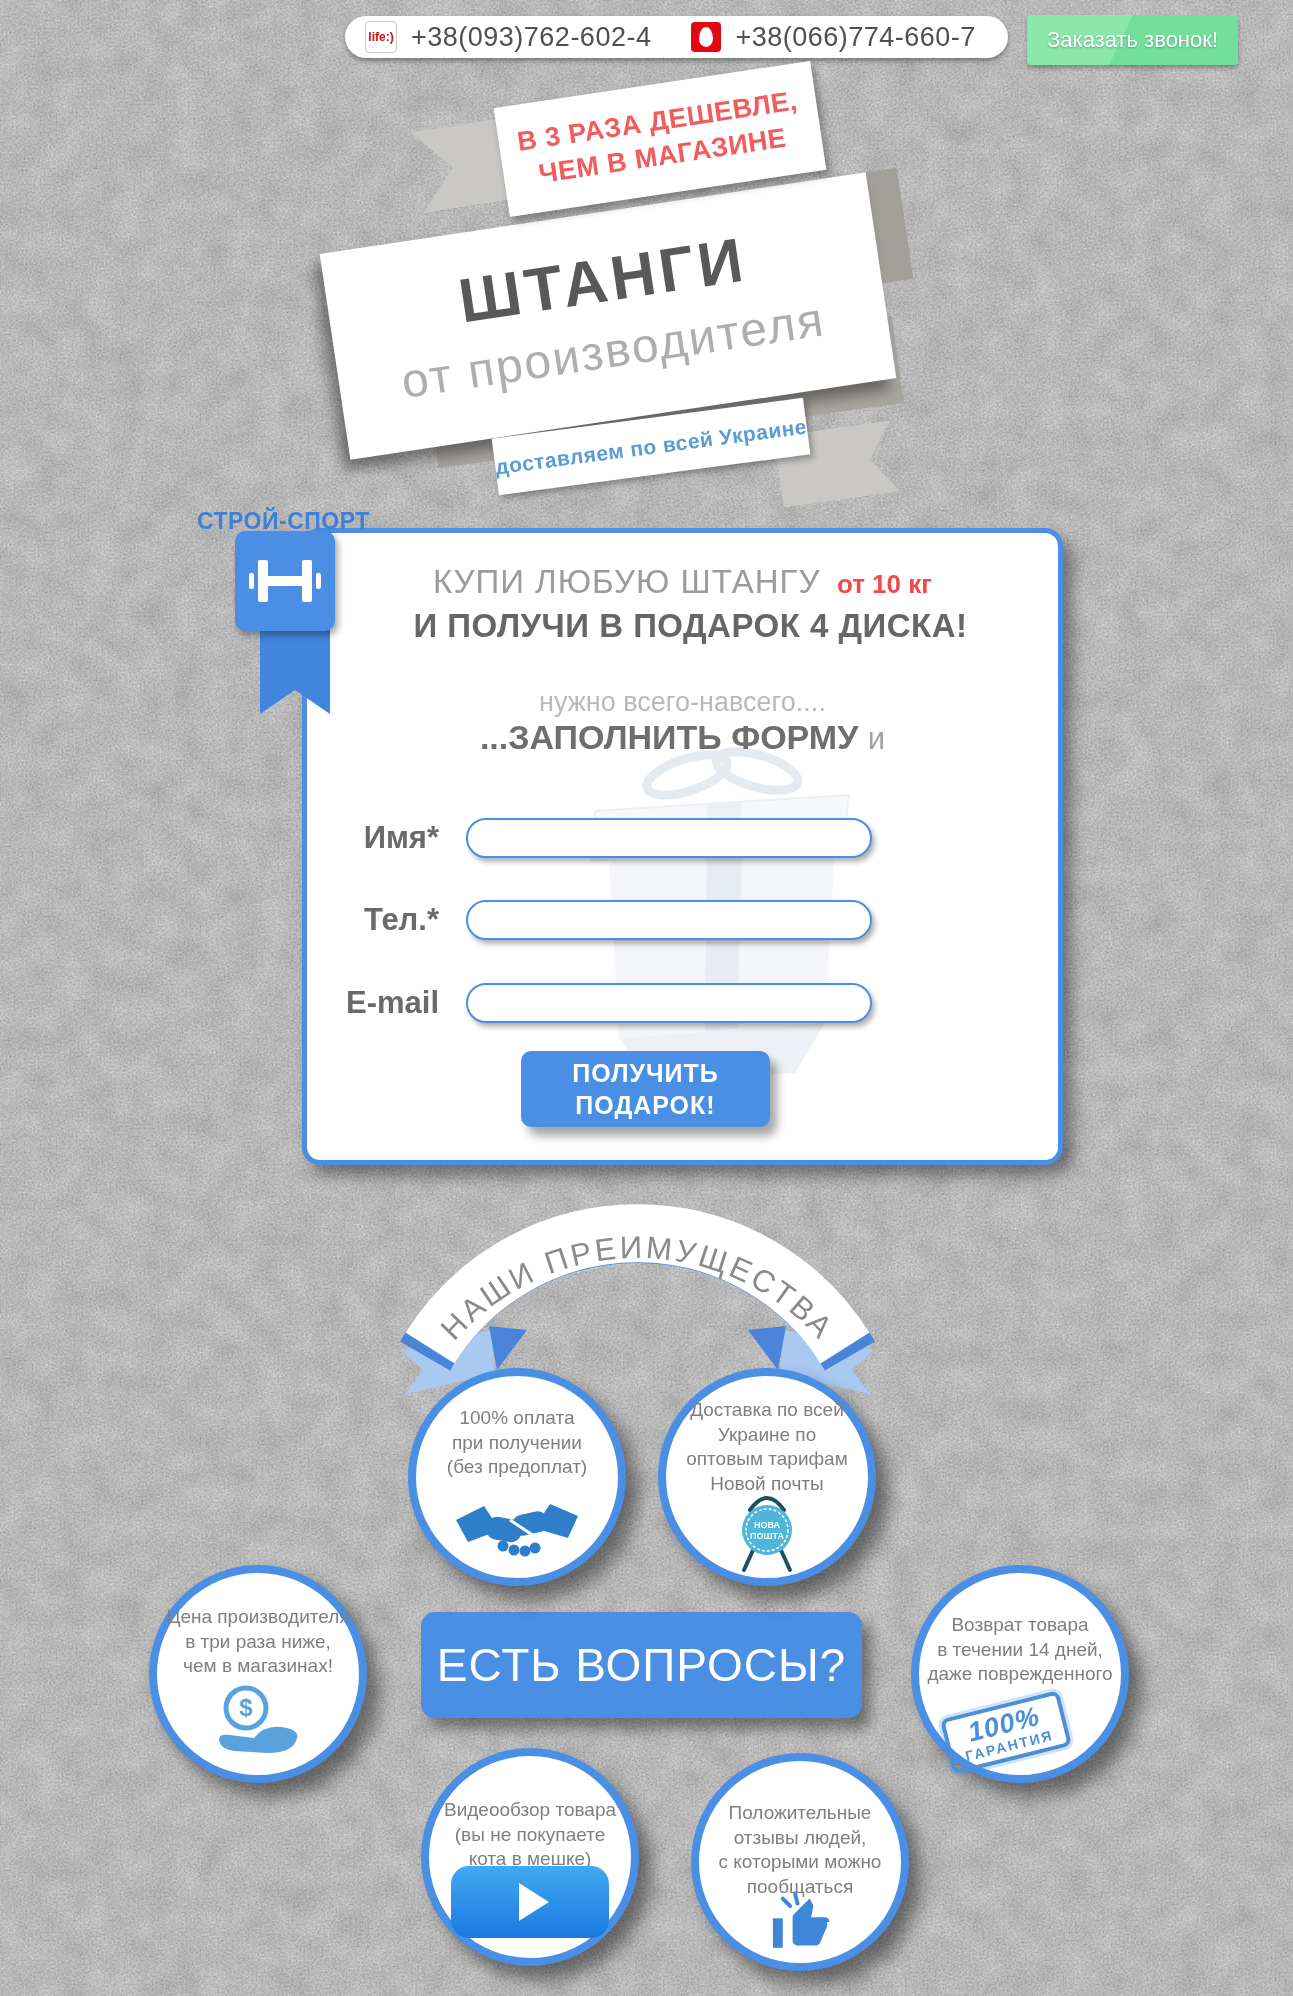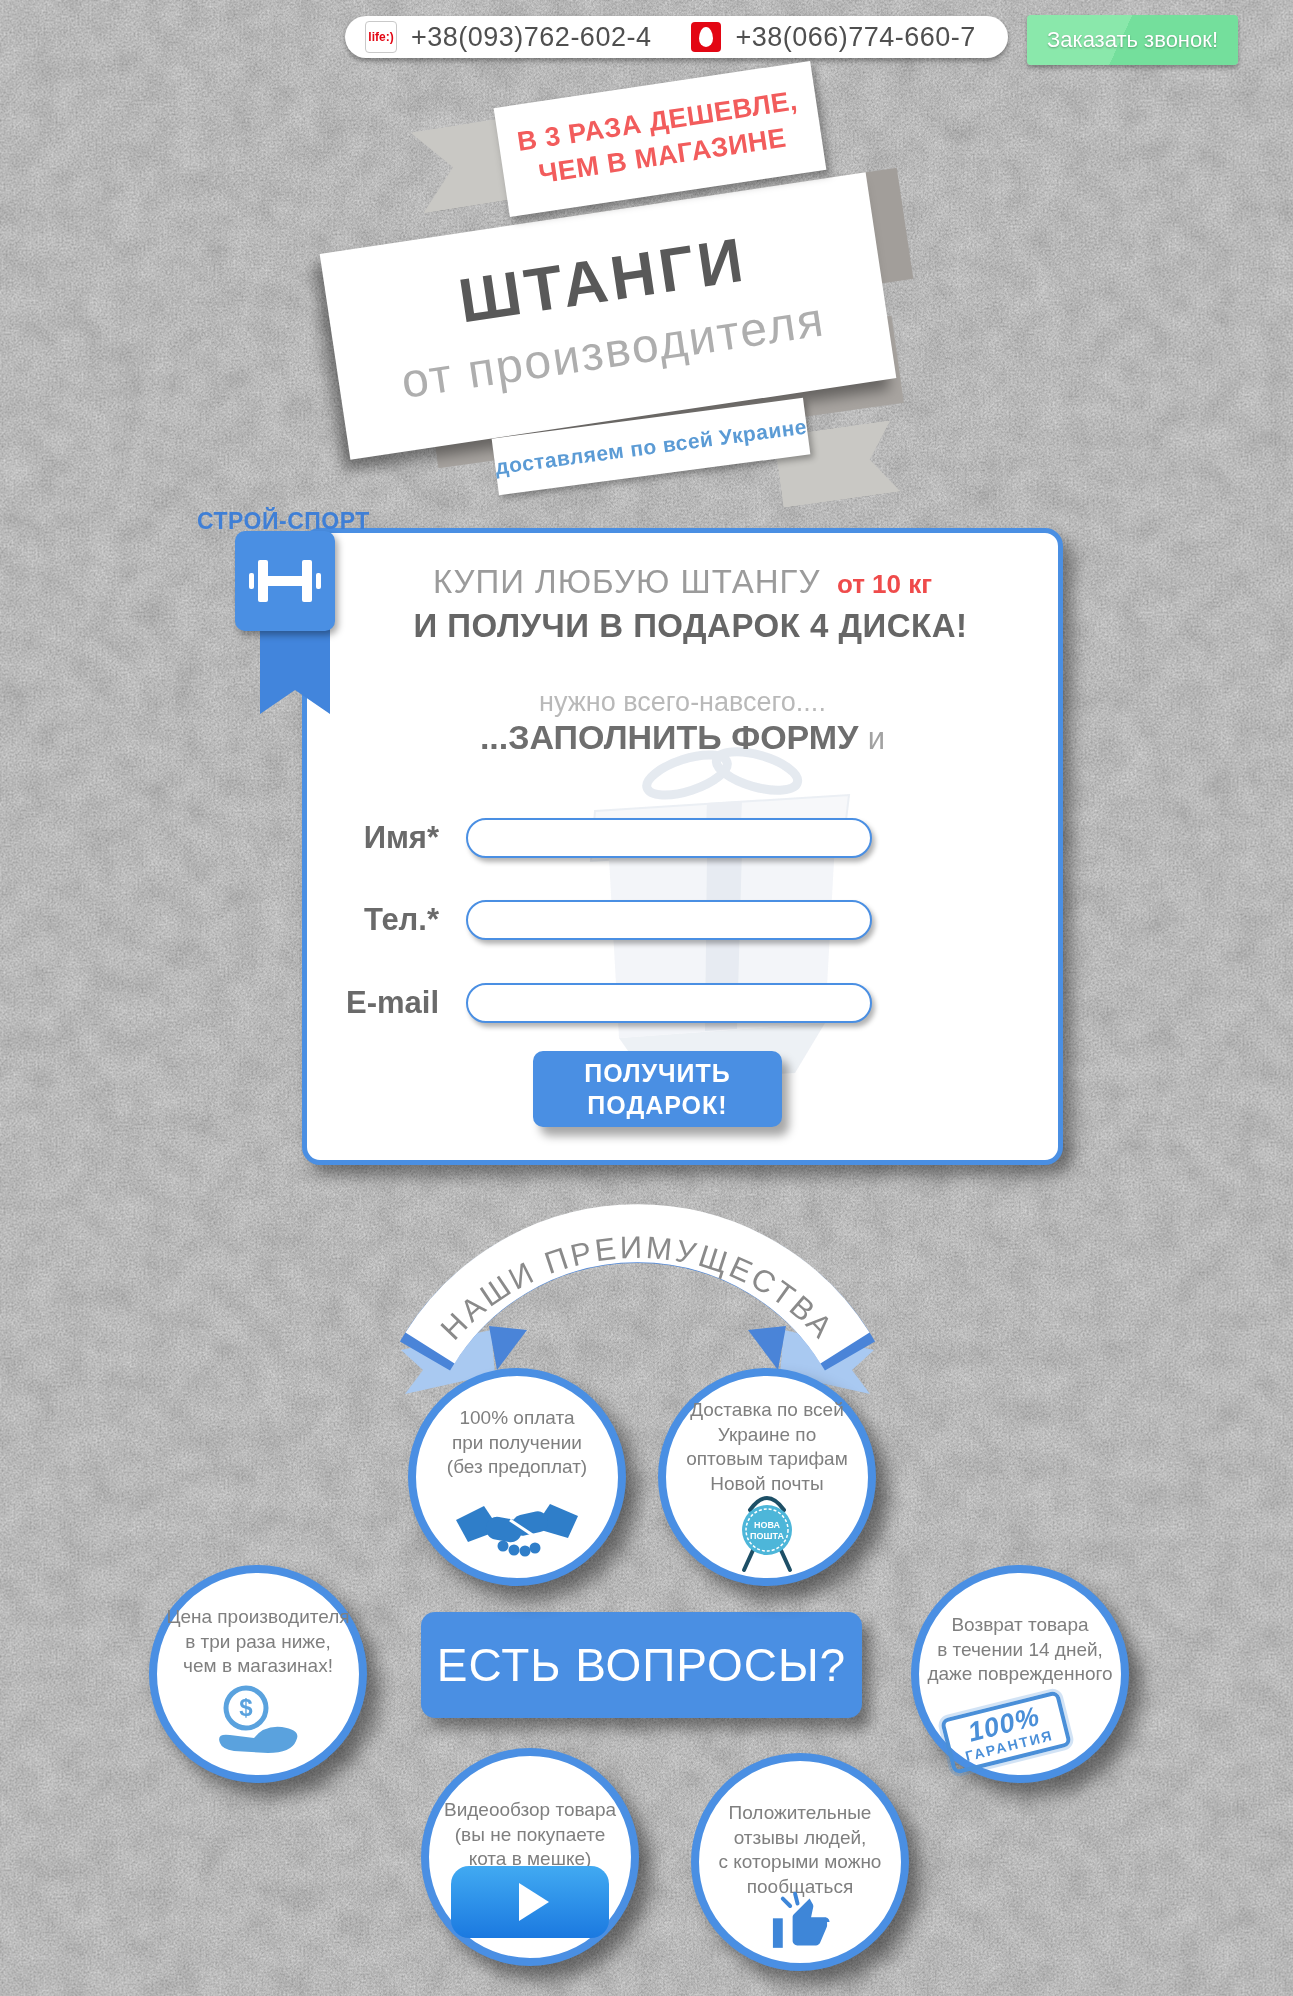--- a/index.html
+++ b/index.html
@@ -96,21 +96,21 @@
   .gift-art{left:250px;top:200px;z-index:0;opacity:.85;}
   .form-row{left:20px;width:545px;height:44px;display:flex;align-items:center;justify-content:flex-end;gap:27px;z-index:2;}
   .form-row label{font-size:31px;font-weight:bold;color:#6a6a6a;white-space:nowrap;}
   .form-row input{
     width:406px;height:40px;box-sizing:border-box;flex:none;
     border:2px solid #4a8fe3;border-radius:21px;background:#fff;outline:none;
     box-shadow:3px 4px 5px rgba(0,0,0,.3);padding:0 16px;font-size:20px;color:#444;font-family:inherit;
   }
   .row-1{top:283px;} .row-2{top:365px;} .row-3{top:448px;}
   .submit-btn{
-    left:226px;top:518px;width:249px;height:76px;border:none;cursor:pointer;
+    left:214px;top:518px;width:249px;height:76px;border:none;cursor:pointer;
     background:#4a8fe3;border-radius:10px;color:#fff;font-family:inherit;
     font-size:25px;font-weight:bold;line-height:1.3;letter-spacing:1px;
     box-shadow:7px 9px 10px rgba(0,0,0,.35);z-index:2;
   }
 
   
   .arc-wrap{left:385px;top:1198px;width:505px;height:200px;z-index:2;}
   .adv-circle{
     width:202px;height:202px;border:8px solid #4a8fe3;border-radius:50%;background:#fff;
     box-shadow:12px 14px 18px rgba(0,0,0,.45);

